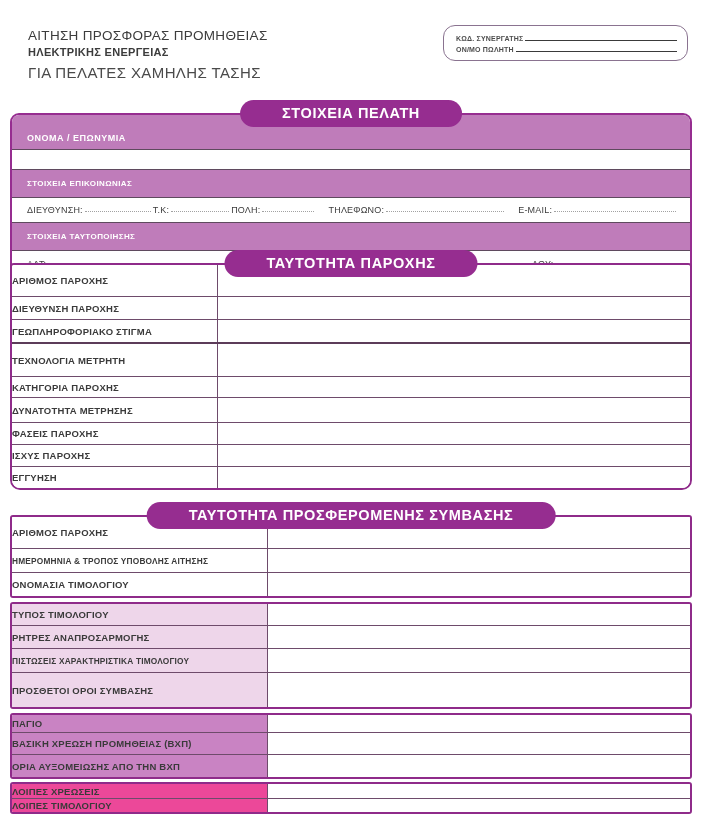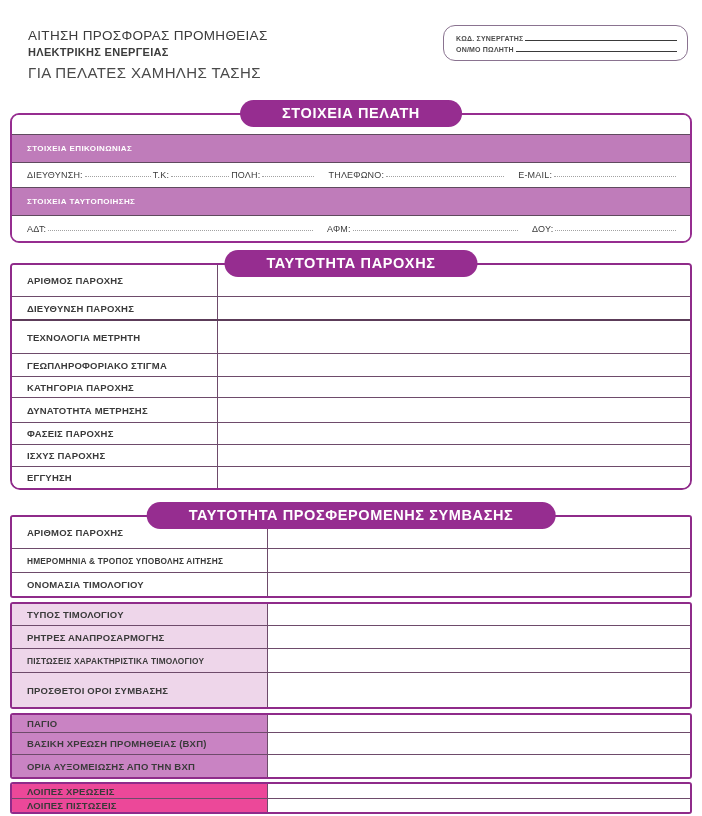--- a/index.html
+++ b/index.html
@@ -41,21 +41,21 @@
   .wrow-name { height:19px; }
   .wrow-contact { height:24px; }
   .wrow-id { height:25px; }
   .fld { display:flex; align-items:baseline; font-size:9px; font-weight:normal; color:#3b3b3b; letter-spacing:.2px; white-space:nowrap; }
   .dots { border-bottom:1.5px dotted #a2a2a2; height:7px; align-self:flex-end; margin:0 2px 3px 2px; }
 
   
   .ftable { border:2px solid #8f2b8a; background:#fff; }
   .frow { display:flex; border-top:1px solid #6e4b6b; }
   .frow:first-child { border-top:none; }
-  .fcell-l { display:flex; align-items:center; padding-left:15px; font-size:9.5px;
+  .fcell-l { display:flex; align-items:center; font-size:9.5px;
              font-weight:bold; color:#3a3a3a; letter-spacing:.2px; background:#fff; }
   .fcell-v { flex:1; background:#fff; border-left:1px solid #6e4b6b; }
 
   
   .sec2 { top:250px; }
   .sec2 .ftable { margin-top:13px; border-radius:4px 4px 10px 10px; overflow:hidden; }
   .sec2 .fcell-l { width:205px; }
   .thick { border-top:2.5px solid #5c3c59; }
 
   
@@ -87,20 +87,21 @@
     </div>
     <div class="pfield">
       <span class="plabel">ΟΝ/ΜΟ ΠΩΛΗΤΗ</span>
       <span class="pline"></span>
     </div>
   </div>
 
   <div class="sec sec1">
     <div class="pill">ΣΤΟΙΧΕΙΑ ΠΕΛΑΤΗ</div>
     <div class="sec1-box">
+      <div class="band band-name">ΟΝΟΜΑ / ΕΠΩΝΥΜΙΑ</div>
       <div class="wrow wrow-name"></div>
       <div class="band band-sub">ΣΤΟΙΧΕΙΑ ΕΠΙΚΟΙΝΩΝΙΑΣ</div>
       <div class="wrow wrow-contact">
         <span class="fld">
           <span>ΔΙΕΥΘΥΝΣΗ:</span>
           <span class="dots" style="width:66px"></span>
         </span>
         <span class="fld">
           <span>Τ.Κ:</span>
           <span class="dots" style="width:58px"></span>
@@ -140,26 +141,26 @@
     <div class="pill">ΤΑΥΤΟΤΗΤΑ ΠΑΡΟΧΗΣ</div>
     <div class="ftable">
       <div class="frow" style="height:31px">
         <div class="fcell-l">ΑΡΙΘΜΟΣ ΠΑΡΟΧΗΣ</div>
         <div class="fcell-v"></div>
       </div>
       <div class="frow" style="height:23px">
         <div class="fcell-l">ΔΙΕΥΘΥΝΣΗ ΠΑΡΟΧΗΣ</div>
         <div class="fcell-v"></div>
       </div>
+      <div class="frow" style="height:23px">
+        <div class="fcell-l">ΓΕΩΠΛΗΡΟΦΟΡΙΑΚΟ ΣΤΙΓΜΑ</div>
+        <div class="fcell-v"></div>
+      </div>
       <div class="frow thick" style="height:34px">
         <div class="fcell-l">ΤΕΧΝΟΛΟΓΙΑ ΜΕΤΡΗΤΗ</div>
-        <div class="fcell-v"></div>
-      </div>
-      <div class="frow" style="height:23px">
-        <div class="fcell-l">ΓΕΩΠΛΗΡΟΦΟΡΙΑΚΟ ΣΤΙΓΜΑ</div>
         <div class="fcell-v"></div>
       </div>
       <div class="frow" style="height:21px">
         <div class="fcell-l">ΚΑΤΗΓΟΡΙΑ ΠΑΡΟΧΗΣ</div>
         <div class="fcell-v"></div>
       </div>
       <div class="frow" style="height:25px">
         <div class="fcell-l">ΔΥΝΑΤΟΤΗΤΑ ΜΕΤΡΗΣΗΣ</div>
         <div class="fcell-v"></div>
       </div>
@@ -235,21 +236,21 @@
     </div>
 
     <div class="gap" style="height:3px"></div>
 
     <div class="ftable lbl-lilac">
       <div class="frow" style="height:14px">
         <div class="fcell-l">ΛΟΙΠΕΣ ΧΡΕΩΣΕΙΣ</div>
         <div class="fcell-v"></div>
       </div>
       <div class="frow" style="height:14px">
-        <div class="fcell-l">ΛΟΙΠΕΣ ΠΙΣΤΩΣΕΙΣ</div>
+        <div class="fcell-l">ΛΟΙΠΕΣ ΤΙΜΟΛΟΓΙΟΥ</div>
         <div class="fcell-v"></div>
       </div>
     </div>
 
     <div class="gap" style="height:3px"></div>
 
   </div>
 
 </div>
 

